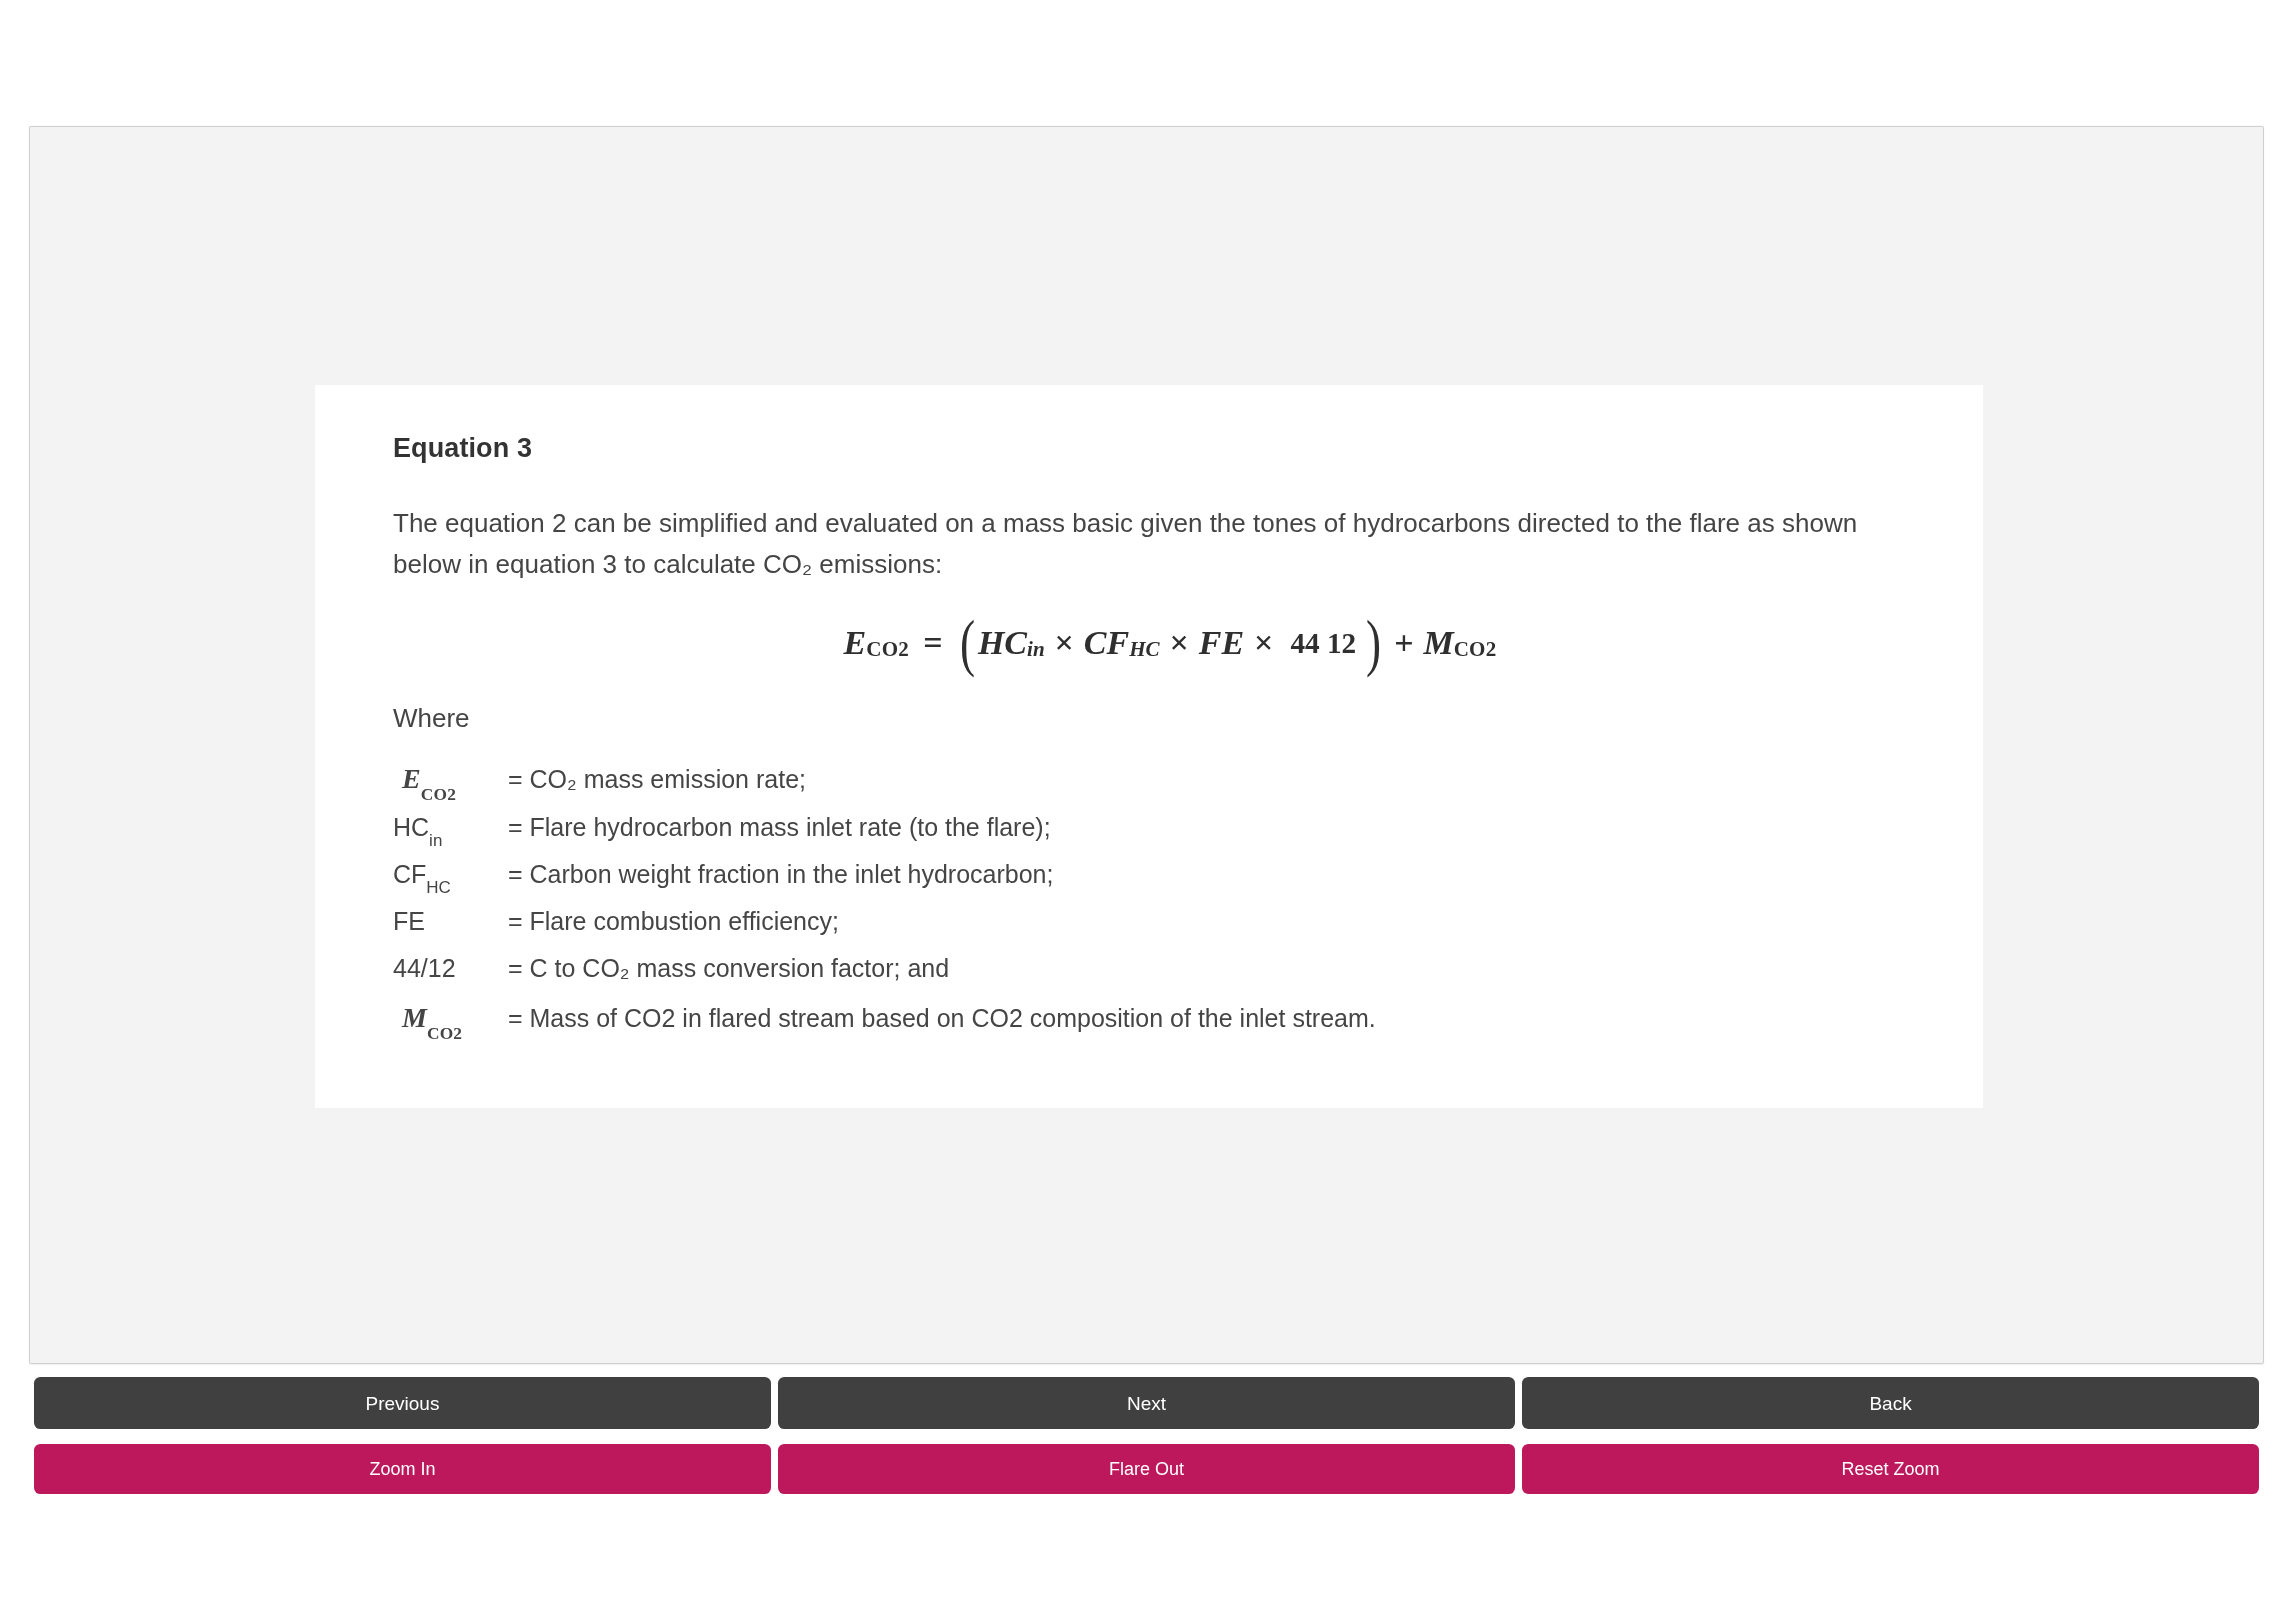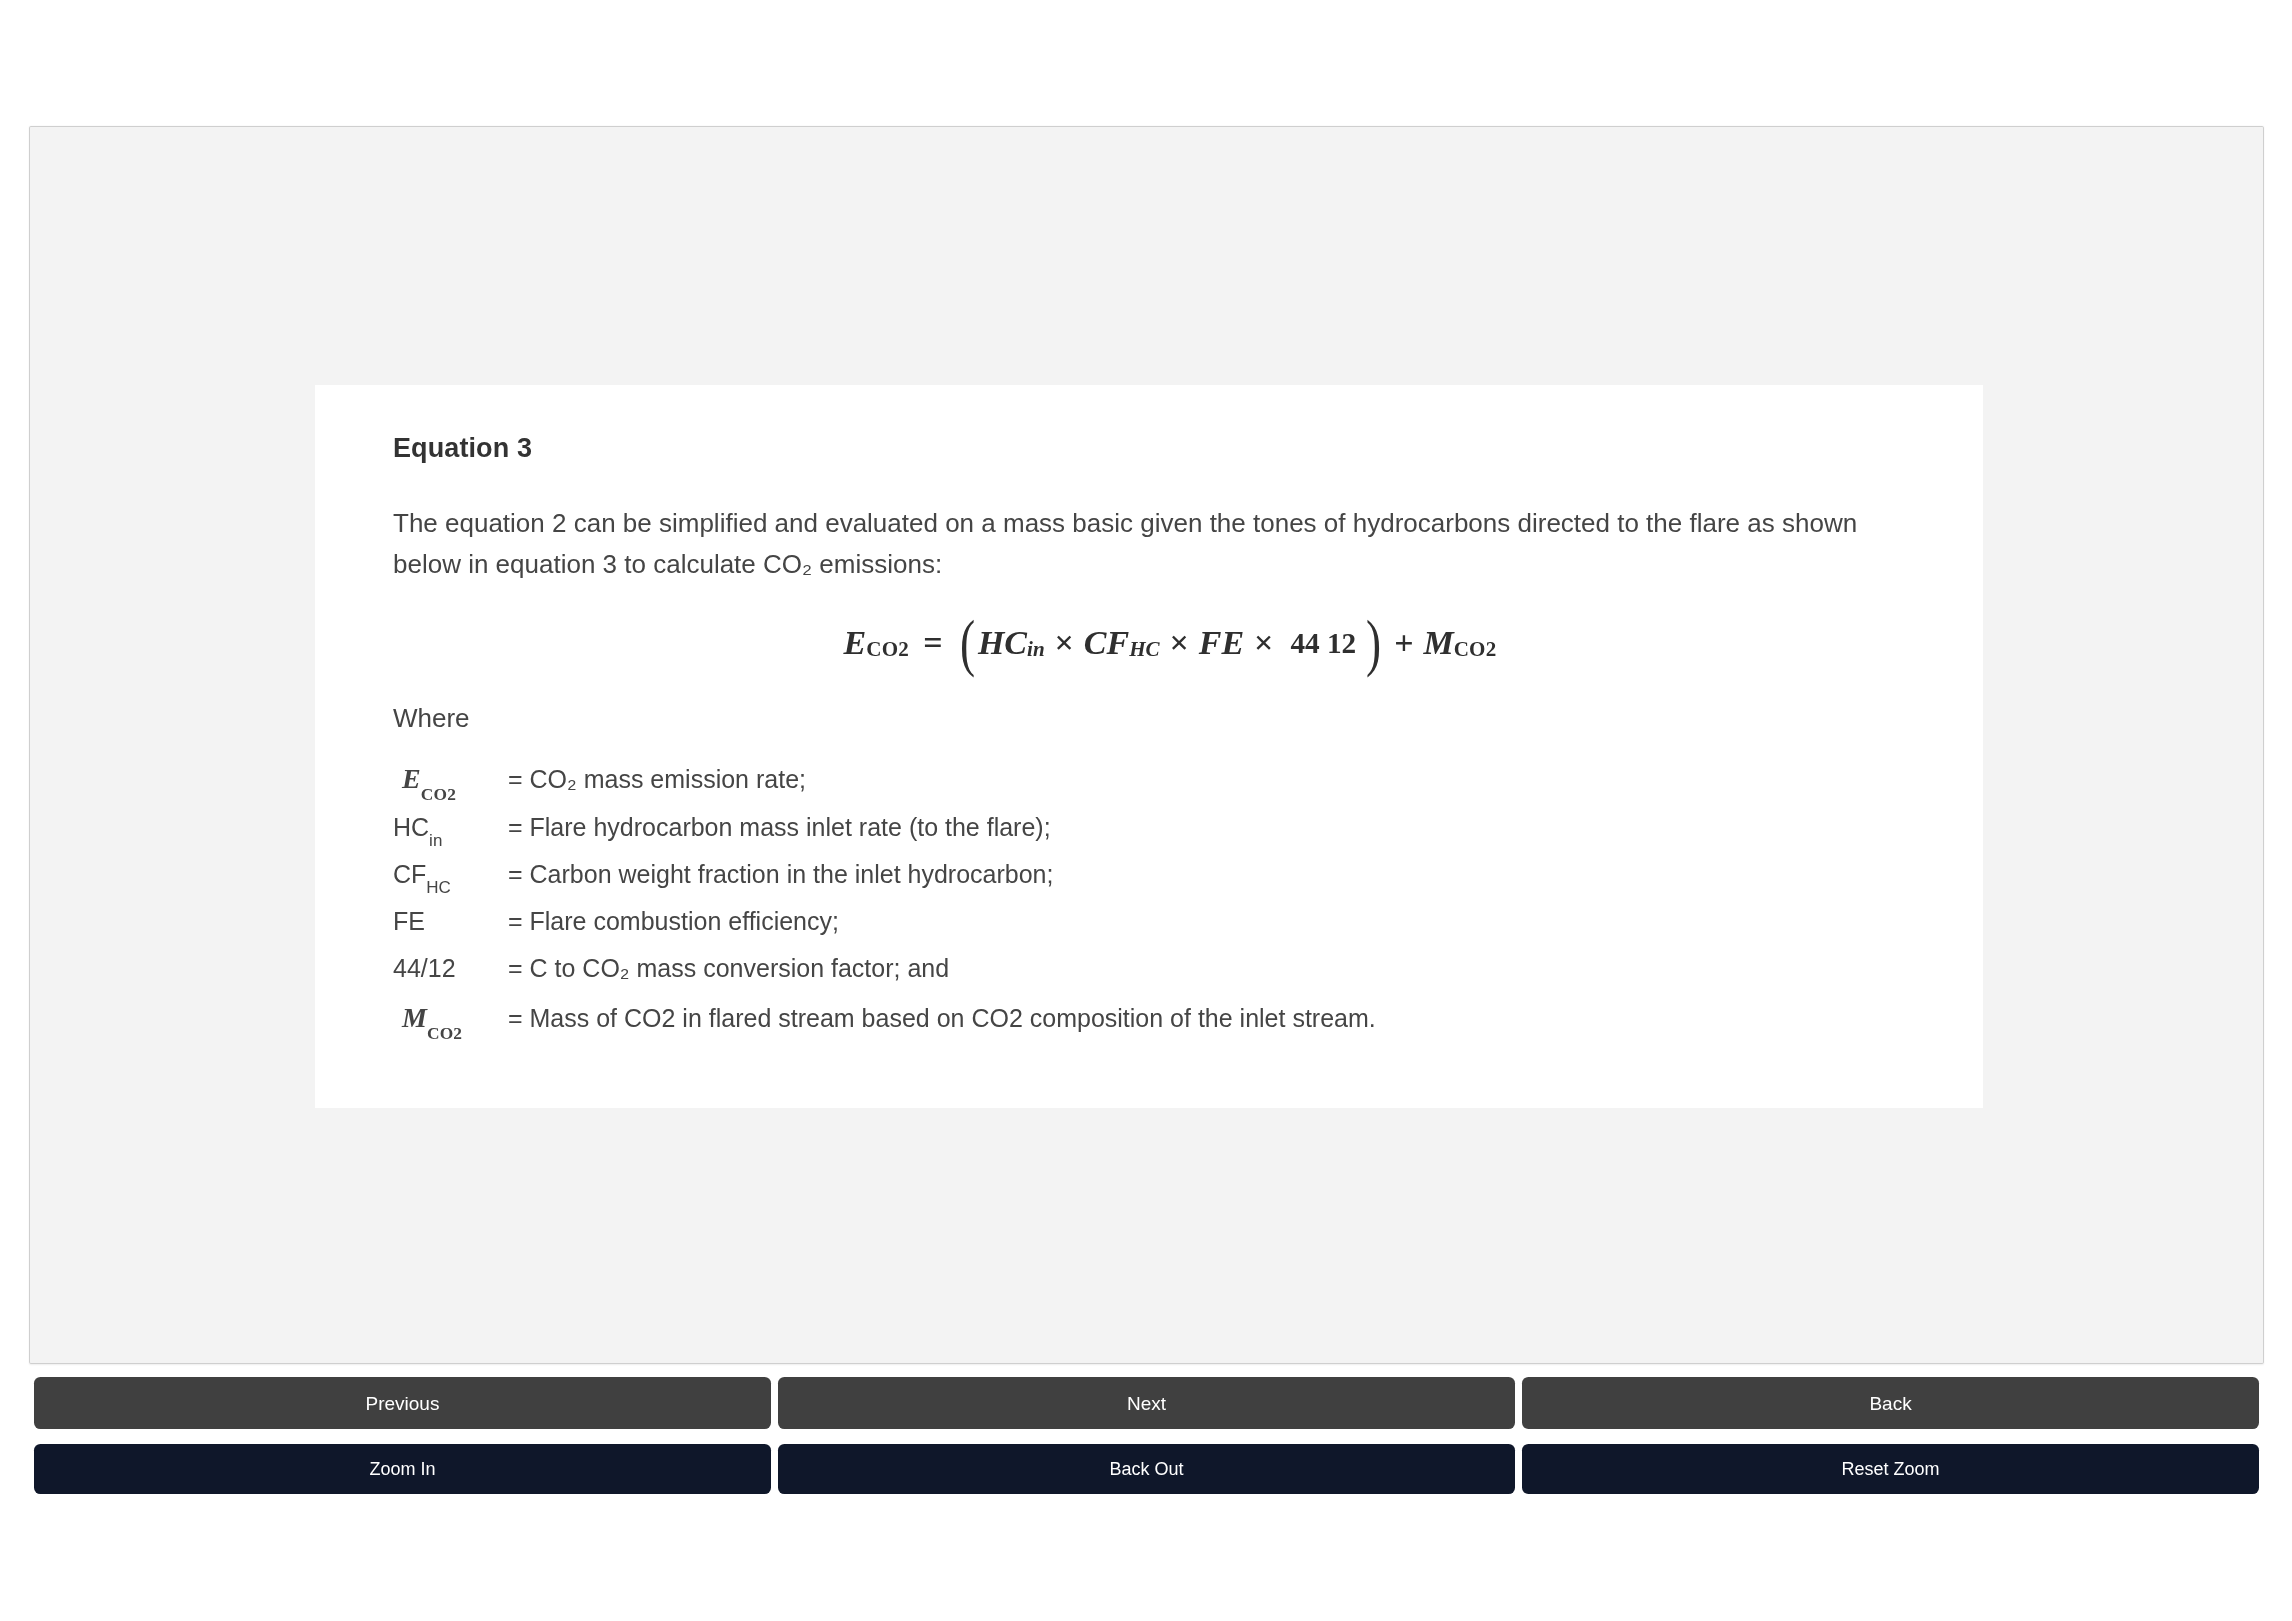--- a/index.html
+++ b/index.html
@@ -212,21 +212,21 @@
     line-height: 1;
     display: flex;
     align-items: center;
     justify-content: center;
     cursor: pointer;
     padding: 0;
     user-select: none;
   }
 
   .btn-nav { background: #404040; height: 52px; }
-  .btn-zoom { background: #0f172a; height: 50px; font-size: 18px; }
+  .btn-zoom { background: #be185d; height: 50px; font-size: 18px; }
 </style>
 </head>
 <body>
 
 <div id="app">
 
   <div class="viewer-panel">
 
     <div class="slide-card">
       <div class="slide-inner">
@@ -302,18 +302,18 @@
   </div>
 
   <div class="btn-row btn-row-nav">
     <button class="btn btn-nav">Previous</button>
     <button class="btn btn-nav">Next</button>
     <button class="btn btn-nav">Back</button>
   </div>
 
   <div class="btn-row btn-row-zoom">
     <button class="btn btn-zoom">Zoom In</button>
-    <button class="btn btn-zoom">Back Out</button>
+    <button class="btn btn-zoom">Flare Out</button>
     <button class="btn btn-zoom">Reset Zoom</button>
   </div>
 
 </div>
 
 
 </body></html>

